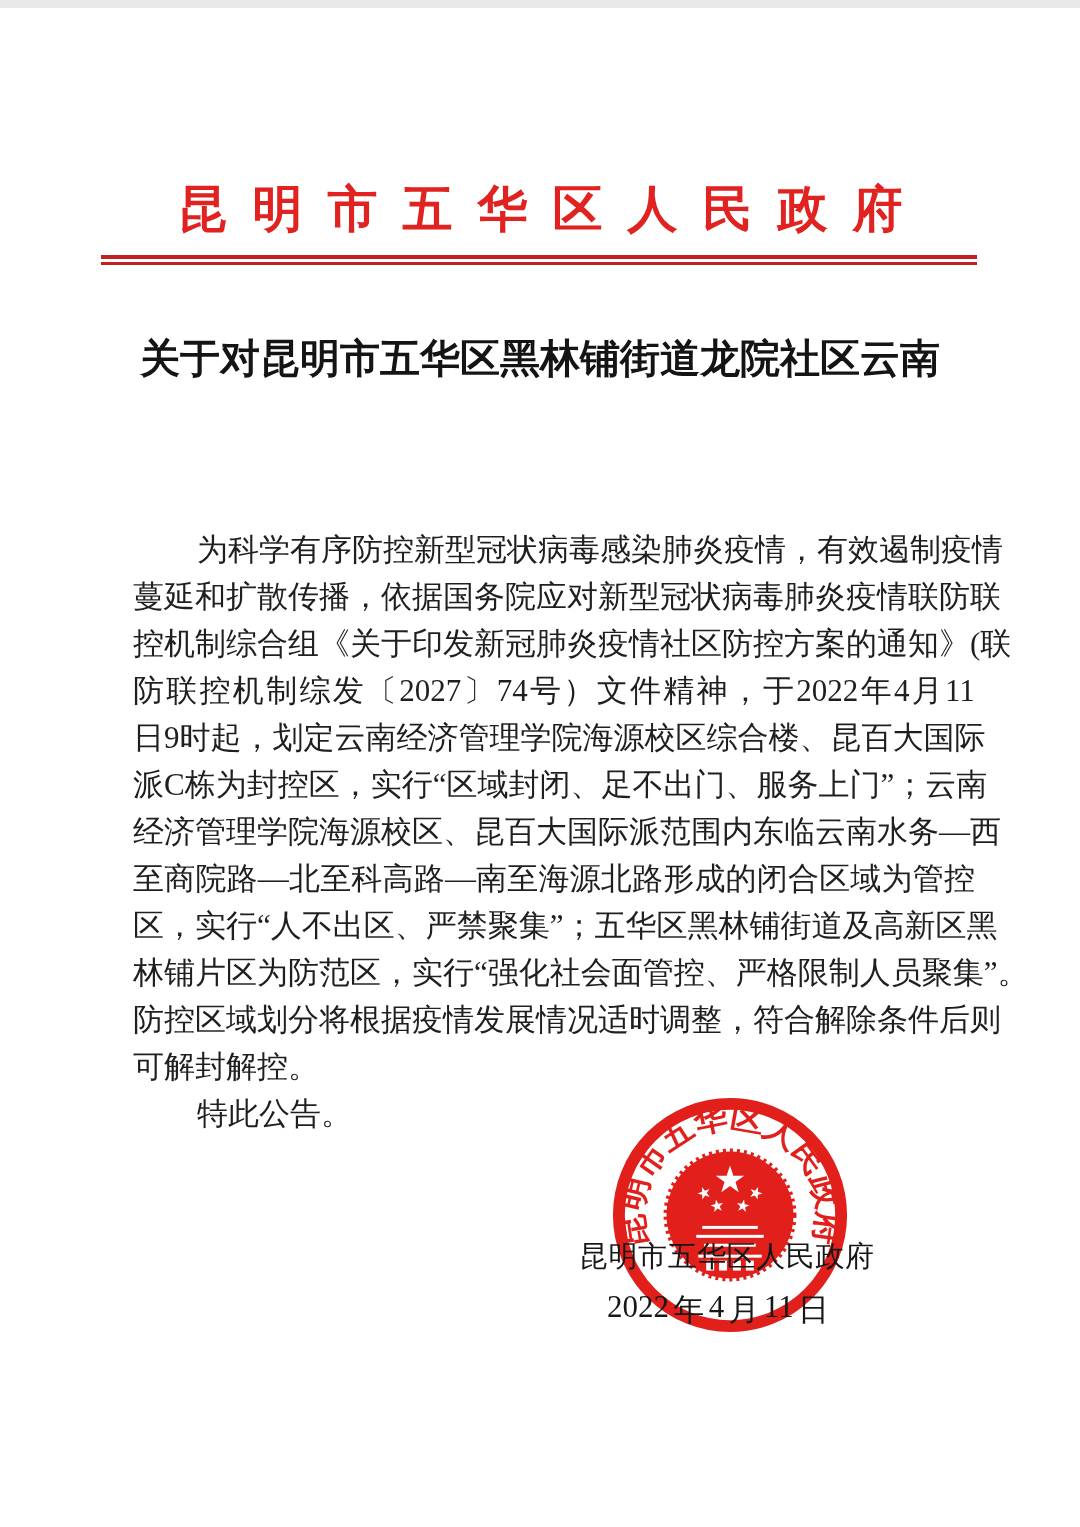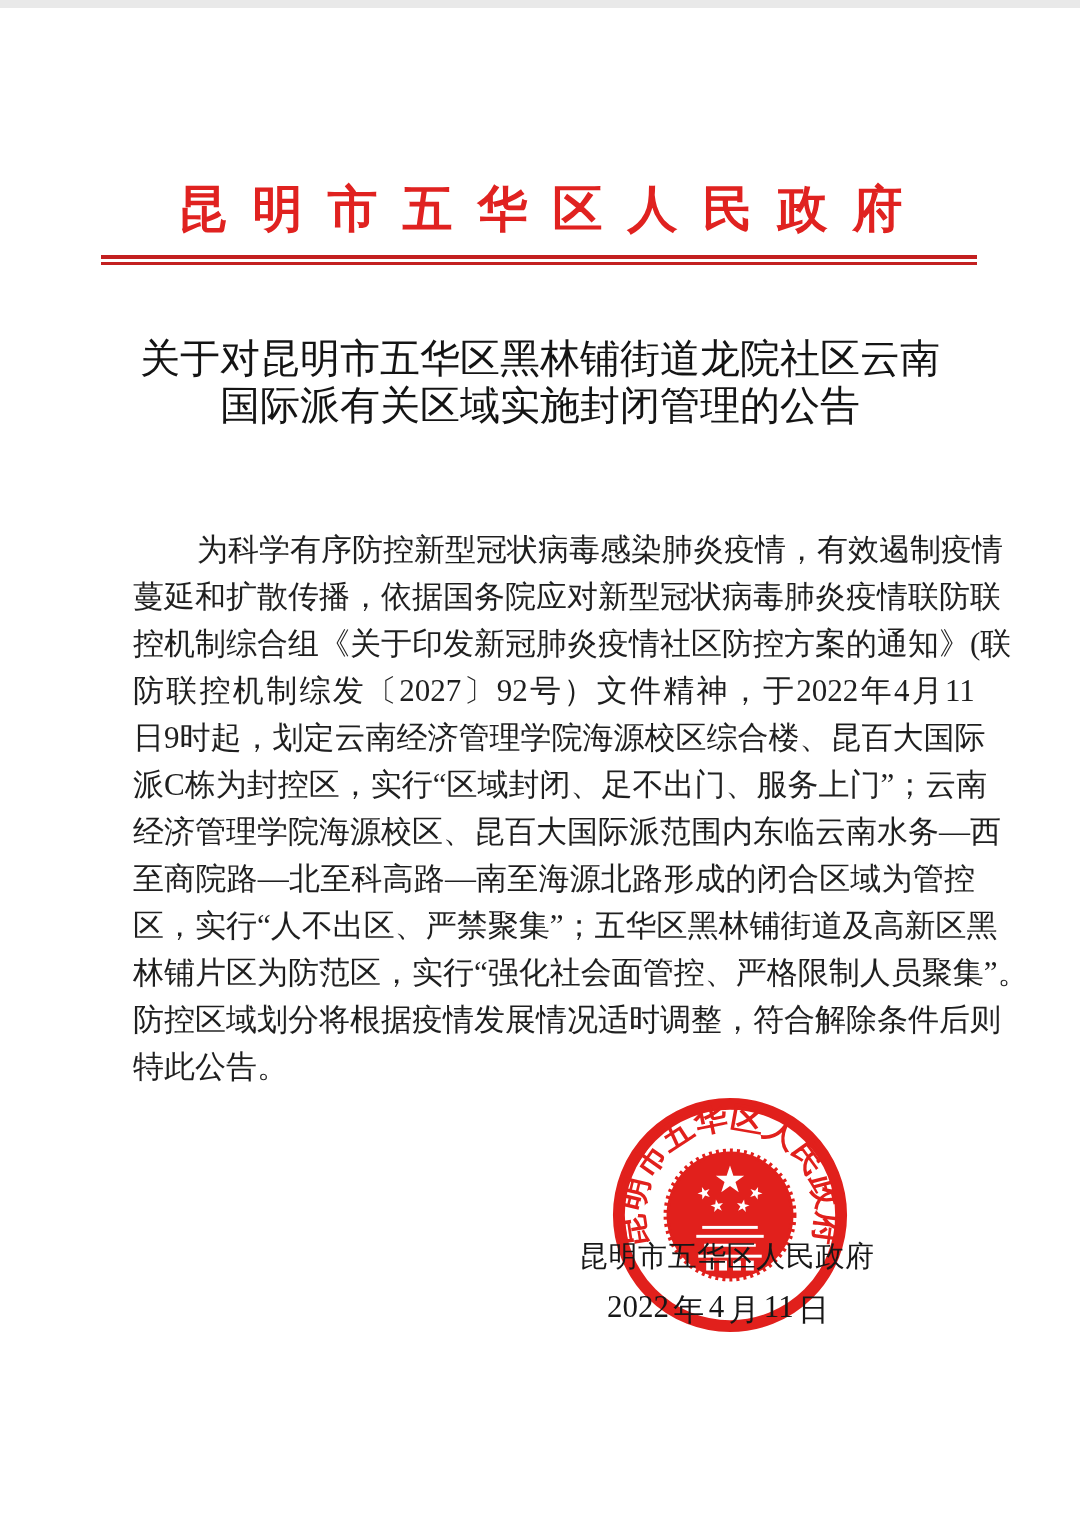--- a/index.html
+++ b/index.html
@@ -20,21 +20,21 @@
     letter-spacing:25px;text-indent:25px;
     white-space:nowrap;
   }
   .head-rule{position:absolute;left:101px;top:247px;width:876px;}
   .head-rule .r1{height:4px;background:var(--red-rule,#c32020);}
   .head-rule .r2{height:3px;background:var(--red-rule,#c32020);margin-top:3px;}
   
   .doc-title{
     position:absolute;top:327px;left:70px;width:940px;
     text-align:center;
-    font-size:40px;line-height:47px;font-weight:normal;
+    font-size:40px;line-height:47px;font-weight:bold;
     color:#141414;
     white-space:nowrap;
   }
   
   .doc-body{
     position:absolute;top:518px;left:133px;width:842px;
     font-size:31px;line-height:47px;color:#1f1f1f;
   }
   .body-line{height:47px;white-space:nowrap;}
   .body-line.stretch{display:flex;justify-content:space-between;align-items:baseline;}
@@ -59,21 +59,20 @@
 <div class="sheet">
 
   <div class="org-head">昆明市五华区人民政府</div>
   <div class="head-rule">
     <div class="r1"></div>
     <div class="r2"></div>
   </div>
 
   <div class="doc-title">
     <div>关于对昆明市五华区黑林铺街道龙院社区云南</div>
-    <div>国际派有关区域实施封闭管理的公告</div>
   </div>
 
   <div class="doc-body" id="body-lines">
       <div class="body-line stretch indent">
         <span>为</span>
         <span>科</span>
         <span>学</span>
         <span>有</span>
         <span>序</span>
         <span>防</span>
@@ -163,21 +162,21 @@
         <span>防</span>
         <span>联</span>
         <span>控</span>
         <span>机</span>
         <span>制</span>
         <span>综</span>
         <span>发</span>
         <span>〔</span>
         <span>2027</span>
         <span>〕</span>
-        <span>92</span>
+        <span>74</span>
         <span>号</span>
         <span>）</span>
         <span>文</span>
         <span>件</span>
         <span>精</span>
         <span>神</span>
         <span>，</span>
         <span>于</span>
         <span>2022</span>
         <span>年</span>
@@ -391,21 +390,22 @@
         <span>，</span>
         <span>符</span>
         <span>合</span>
         <span>解</span>
         <span>除</span>
         <span>条</span>
         <span>件</span>
         <span>后</span>
         <span>则</span>
       </div>
-      <div class="body-line">特此公告。</div>
+      <div class="body-line">可解封解控。</div>
+      <div class="body-line indent">特此公告。</div>
     </div>
 
   <svg class="seal" viewBox="0 0 250 250">
     <g>
       <circle cx="125" cy="125" r="112" fill="none" stroke="#e1201c" stroke-width="12"></circle>
     </g>
     <defs>
       <path id="arcPath" d="M 42 155 A 88 88 0 1 1 208 155" fill="none"></path>
       <polygon id="star" fill="#ffffff" points="0,-15 -3.4,-4.6 -14.3,-4.6 -5.5,1.8 -8.8,12.1 0,5.7 8.8,12.1 5.5,1.8 14.3,-4.6 3.4,-4.6"></polygon>
     </defs>

